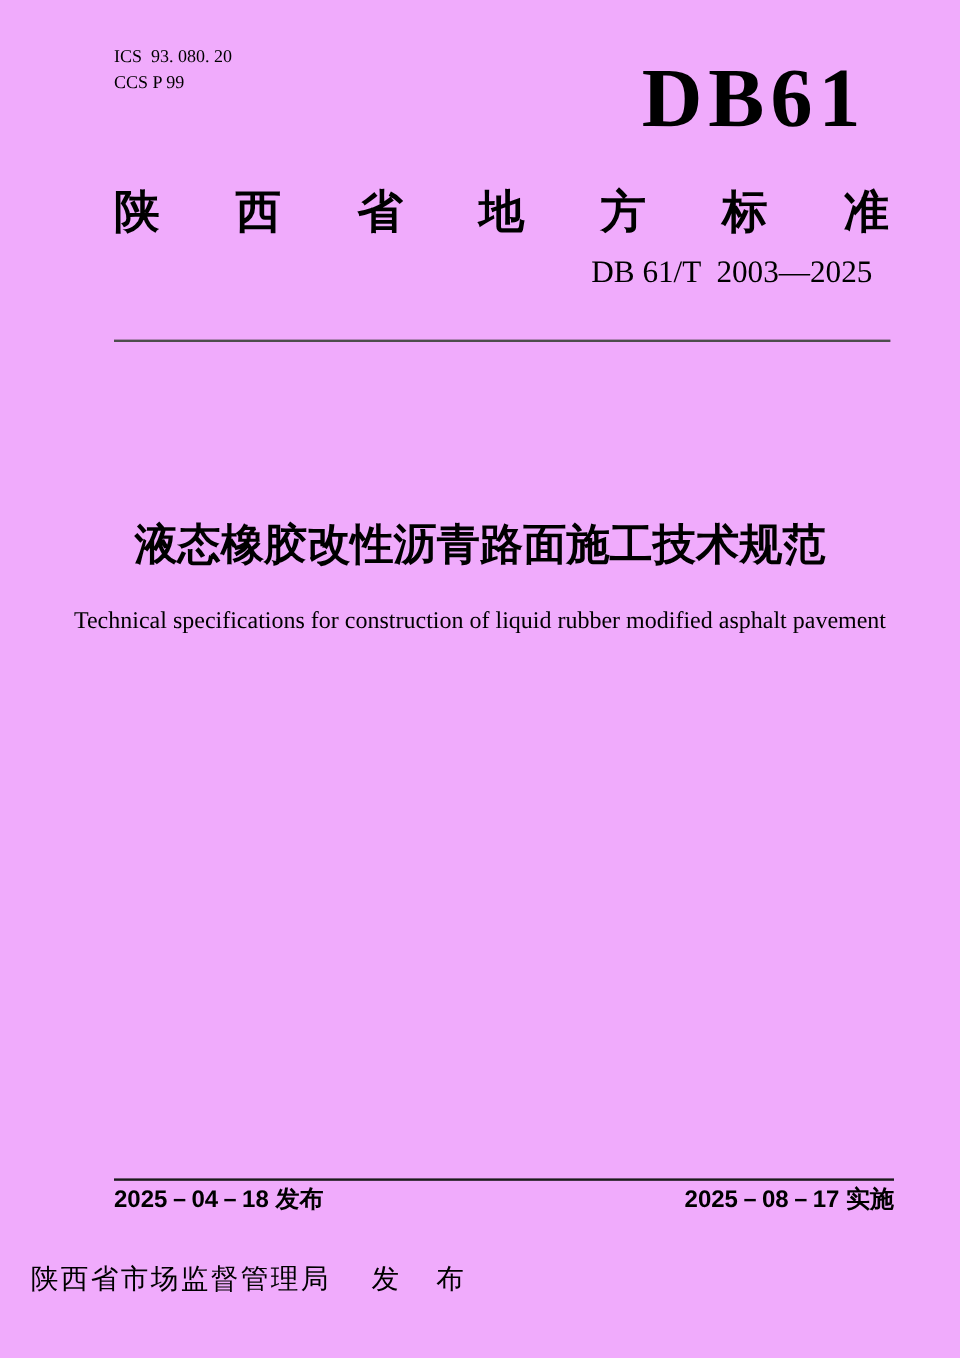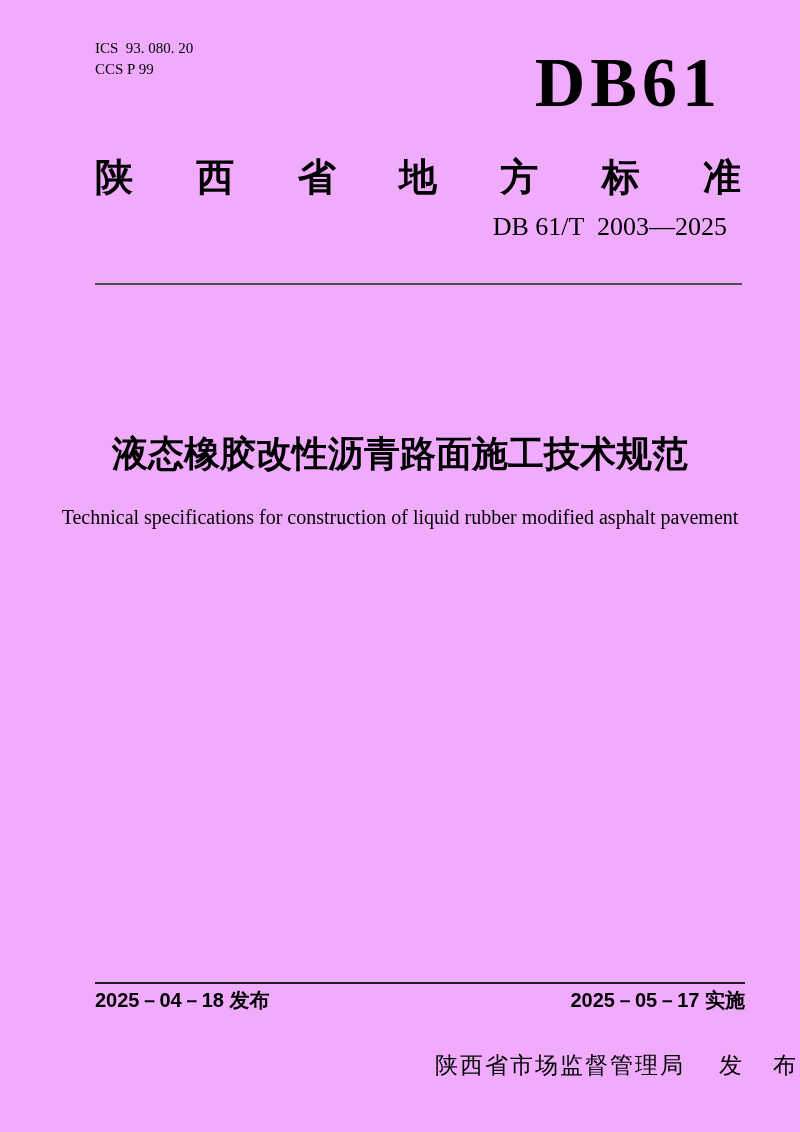--- a/index.html
+++ b/index.html
@@ -98,21 +98,21 @@
     font-weight: 600;
     line-height: 1.2;
     white-space: pre;
     margin-top: 34px;
   }
 
   .publisher-row {
     left: 0;
     top: 1028px;
     width: 800px;
-    text-align: right;
+    text-align: left;
     font-size: 23px;
     font-weight: 500;
     line-height: 1.1;
     white-space: pre;
   }
   .publisher-org { letter-spacing: 2px; }
   .publisher-gap { display: inline-block; width: 34px; }
   .publish-action { letter-spacing: 4px; }
 </style>
 </head>
@@ -139,21 +139,21 @@
   <div class="abs standard-number">DB 61/T  2003—2025</div>
 
   <div class="abs rule rule-top"></div>
 
   <div class="abs title-zh">液态橡胶改性沥青路面施工技术规范</div>
 
   <div class="abs title-en">Technical specifications for construction of liquid rubber modified asphalt pavement</div>
 
   <div class="abs dates-row">
     <span>2025－04－18 发布</span>
-    <span>2025－05－17 实施</span>
+    <span>2025－08－17 实施</span>
   </div>
 
   <div class="abs rule rule-bottom"></div>
 
   <div class="abs publisher-row">
     <span class="publisher-org">陕西省市场监督管理局</span><span class="publisher-gap"></span><span class="publish-action">发　布</span>
   </div>
 
 </div>
 

